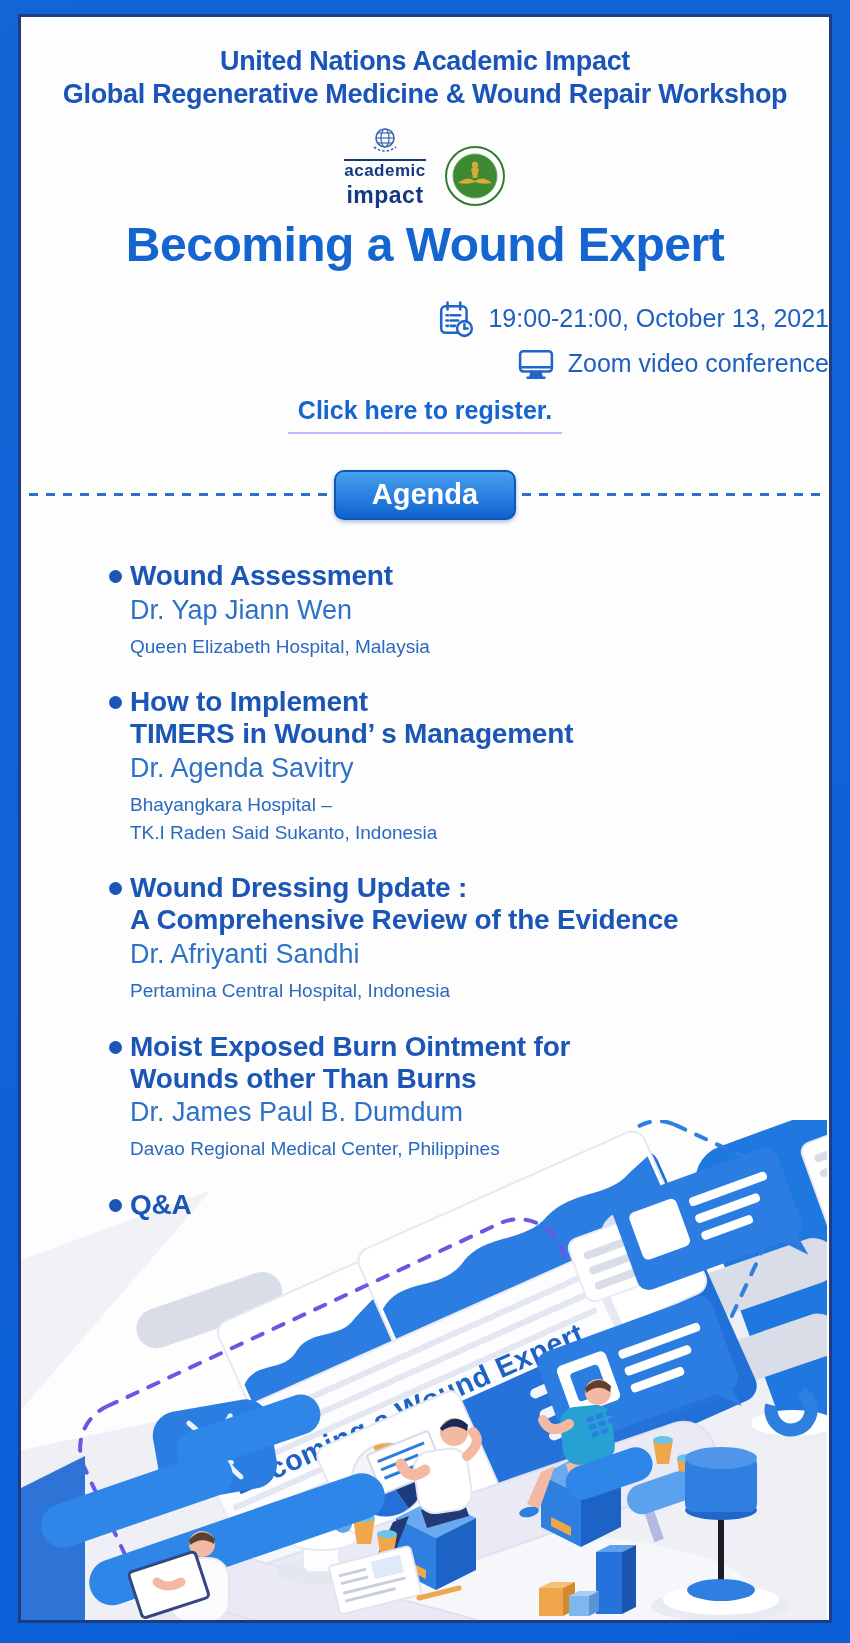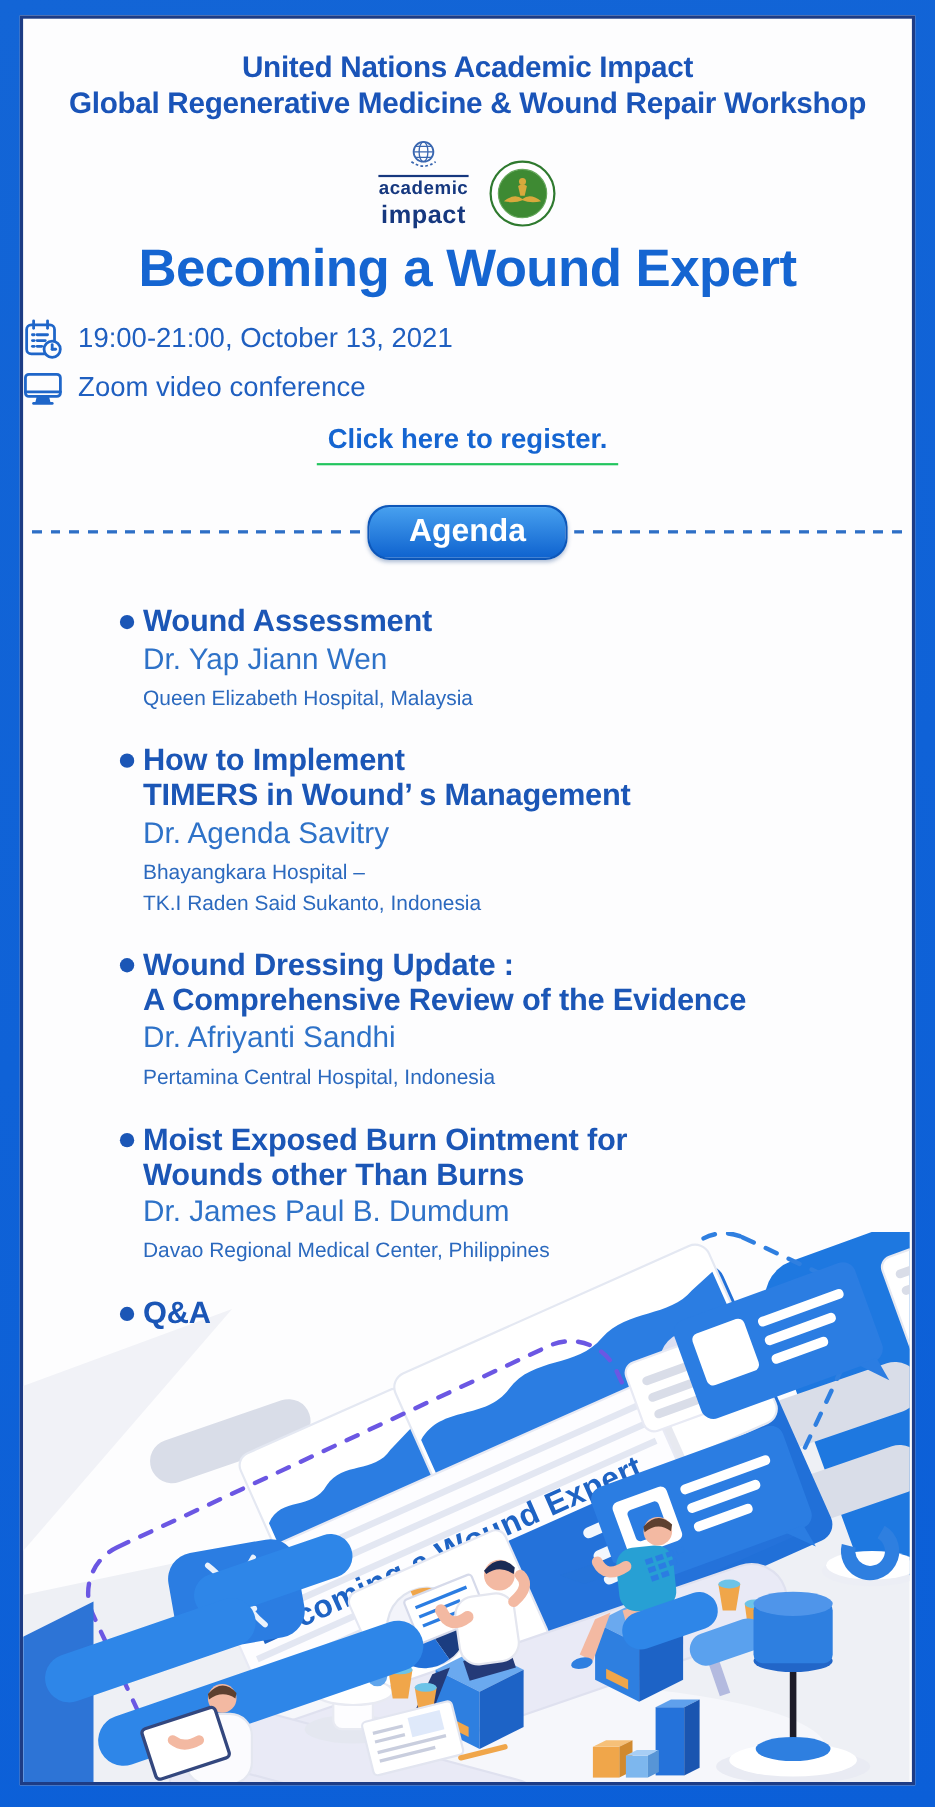--- a/index.html
+++ b/index.html
@@ -7,28 +7,28 @@
           font-family:"Liberation Sans",sans-serif;overflow:hidden;}
   .content{position:absolute;left:18px;top:14px;right:18px;bottom:20px;background:#fdfdfe;
            border:3px solid #1d3c85;overflow:hidden;}
   .inner{position:relative;z-index:2;}
   .hdr{margin-top:28px;text-align:center;font-weight:700;color:#1a54b8;font-size:27px;line-height:1.22;letter-spacing:-0.3px;}
   .logos{display:flex;justify-content:center;align-items:flex-end;gap:18px;margin-top:16px;height:80px;}
   .unai{display:flex;flex-direction:column;align-items:center;color:#16387f;line-height:1;}
   .unai .w1{font-weight:700;font-size:17px;border-top:2px solid #16387f;padding-top:1px;margin-top:2px;letter-spacing:0.5px;}
   .unai .w2{font-weight:700;font-size:23px;margin-top:5px;letter-spacing:0.5px;}
   .title{margin-top:10px;text-align:center;font-size:48px;font-weight:800;color:#1565d1;letter-spacing:-0.5px;}
-  .details{margin-top:17px;display:flex;flex-direction:column;align-items:flex-start;gap:10px;}
+  .details{margin-top:28px;display:flex;flex-direction:column;align-items:flex-end;gap:10px;}
   .drow{display:flex;align-items:center;gap:14px;color:#1f5fc0;font-size:25px;font-weight:500;}
   .register{margin-top:16px;text-align:center;}
   .register a{display:inline-block;color:#1565d1;font-size:25px;font-weight:700;text-decoration:none;
-              border-bottom:2px solid #22c55e;padding:0 10px 7px 10px;}
+              border-bottom:2px solid #c4b5fd;padding:0 10px 7px 10px;}
   .divider{margin-top:36px;display:flex;align-items:center;gap:6px;padding:0 8px;}
   .dash{flex:1;height:3px;background:repeating-linear-gradient(90deg,#2e6fc6 0 9px,transparent 9px 17px);}
-  .pill{min-width:178px;height:46px;border-radius:20px;background:linear-gradient(180deg,#47a0ef,#0f63cf);
+  .pill{min-width:178px;height:46px;border-radius:10px;background:linear-gradient(180deg,#47a0ef,#0f63cf);
         border:2px solid #0d57b9;color:#fff;font-size:29px;font-weight:700;display:flex;align-items:center;
         justify-content:center;box-shadow:0 2px 4px rgba(13,60,130,.35);}
   .agenda-list{margin:40px 40px 0 88px;}
   .agenda-item{margin-bottom:26px;}
   .titleline{display:flex;}
   .bullet{width:13px;height:13px;border-radius:50%;background:#1b56b6;margin:10px 8px 0 0;flex:none;}
   .tlines{font-size:28px;font-weight:700;color:#1b56b6;line-height:1.14;letter-spacing:-0.2px;}
   .speaker{margin-left:21px;font-size:27px;font-weight:400;color:#2e72c8;margin-top:3px;}
   .org{margin-left:21px;font-size:19px;font-weight:500;color:#2b69be;margin-top:7px;line-height:1.45;}
   .illus{position:absolute;left:0;right:0;bottom:0;height:500px;z-index:1;}

